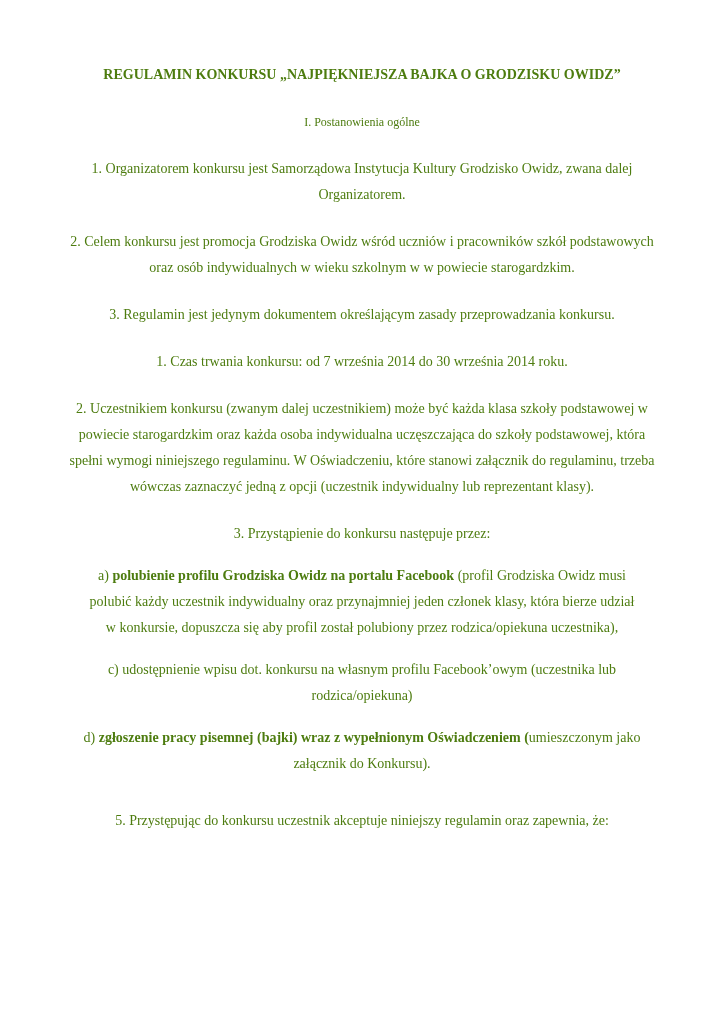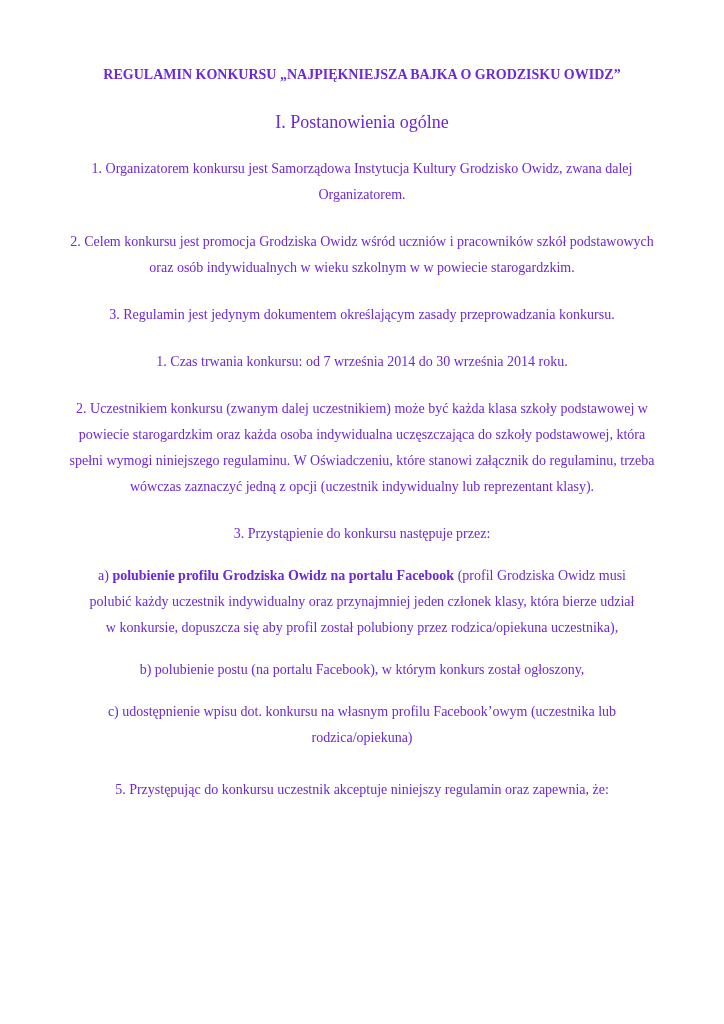--- a/index.html
+++ b/index.html
@@ -6,36 +6,36 @@
   html, body {
     margin: 0;
     padding: 0;
     background: #ffffff;
   }
   .page {
     width: 724px;
     height: 1024px;
     box-sizing: border-box;
     background: #ffffff;
-    color: #6d28d9;
+    color: #4d7c0f;
     font-family: "Liberation Serif", "DejaVu Serif", serif;
     font-size: 14px;
     line-height: 26px;
     padding: 62px 68px 64px 68px;
     overflow: hidden;
   }
   .doc-title {
     font-size: 14px;
     font-weight: bold;
     text-align: center;
     margin: 0 0 21px 0;
     line-height: 26px;
   }
   .section-heading {
-    font-size: 18px;
+    font-size: 12px;
     font-weight: normal;
     text-align: center;
     margin: 0 0 21px 0;
     line-height: 26px;
   }
   .para {
     margin: 0 0 21px 0;
     text-align: center;
   }
   .para.tight {
@@ -66,24 +66,24 @@
 
 
   <p class="para">1. Czas trwania konkursu: od 7 września 2014 do 30 września 2014 roku.</p>
 
   <p class="para">2. Uczestnikiem konkursu (zwanym dalej uczestnikiem) może być każda klasa szkoły podstawowej w powiecie starogardzkim oraz każda osoba indywidualna uczęszczająca do szkoły podstawowej, która spełni wymogi niniejszego regulaminu. W Oświadczeniu, które stanowi załącznik do regulaminu, trzeba wówczas zaznaczyć jedną z opcji (uczestnik indywidualny lub reprezentant klasy).</p>
 
   <p class="para tight">3. Przystąpienie do konkursu następuje przez:</p>
 
   <p class="para tight"><span>a) </span><strong>polubienie profilu Grodziska Owidz na portalu Facebook</strong><span> (profil Grodziska Owidz musi polubić każdy uczestnik indywidualny oraz przynajmniej jeden członek klasy, która bierze udział w konkursie, dopuszcza się aby profil został polubiony przez rodzica/opiekuna uczestnika),</span></p>
 
-  <p class="para tight">b) polubienie postu (na portalu Facebook), w którym konkurs został ogłoszony,</p>
 
   <p class="para tight">c) udostępnienie wpisu dot. konkursu na własnym profilu Facebook’owym (uczestnika lub rodzica/opiekuna)</p>
 
+  <p class="para group-end"><span>d) </span><strong>zgłoszenie pracy pisemnej (bajki) wraz z wypełnionym Oświadczeniem (</strong><span>umieszczonym jako załącznik do Konkursu).</span></p>
 
   <div class="spacer-lg"></div>
 
 
   <div class="spacer-lg"></div>
 
   <p class="para">5. Przystępując do konkursu uczestnik akceptuje niniejszy regulamin oraz zapewnia, że:</p>
 
 </div>
 

